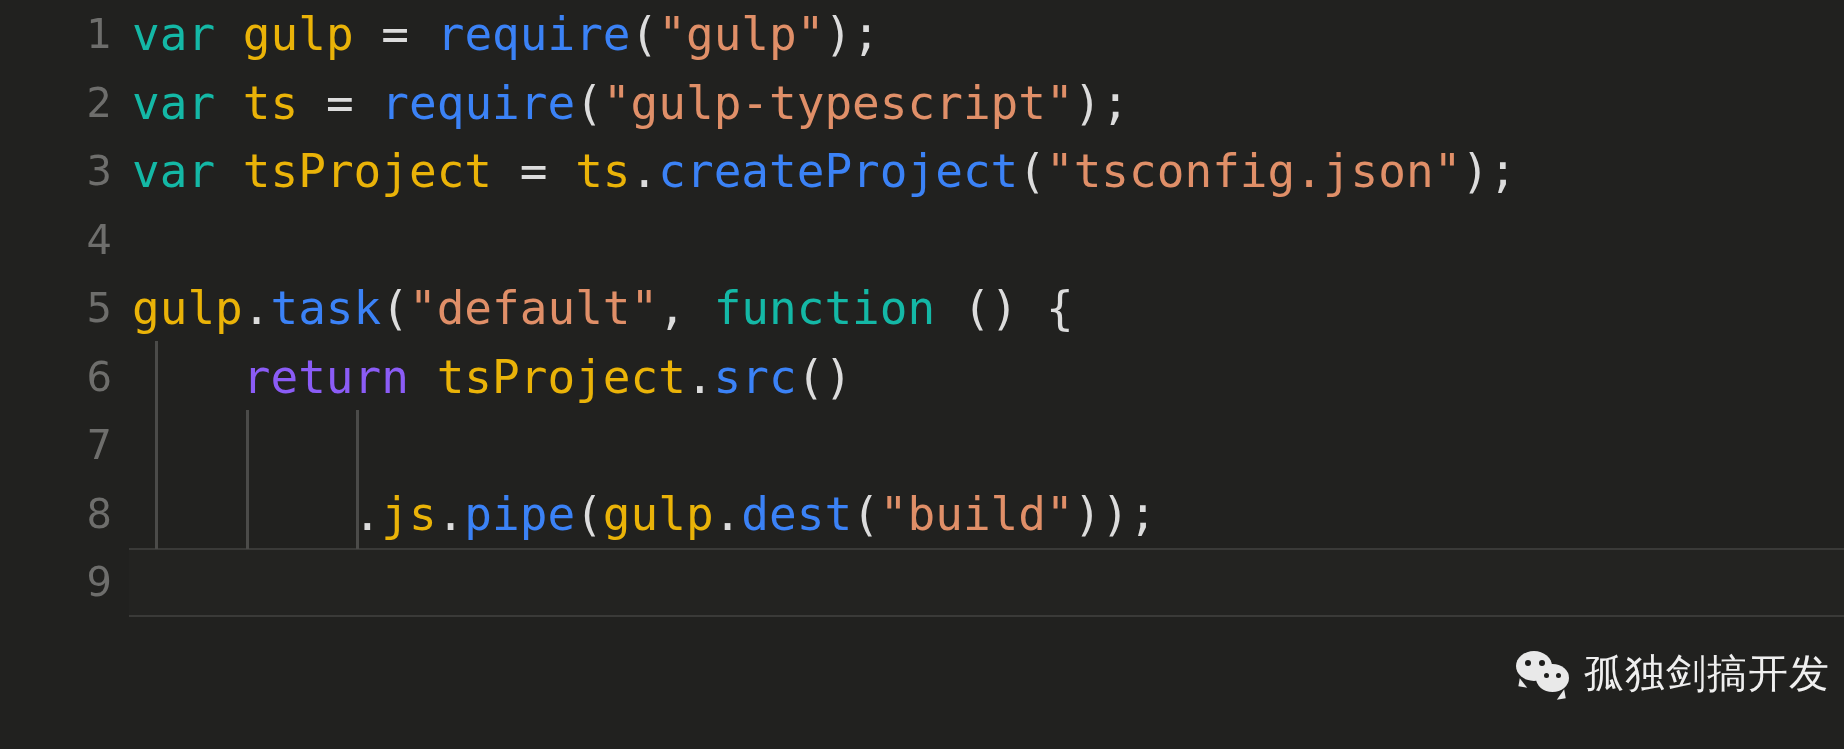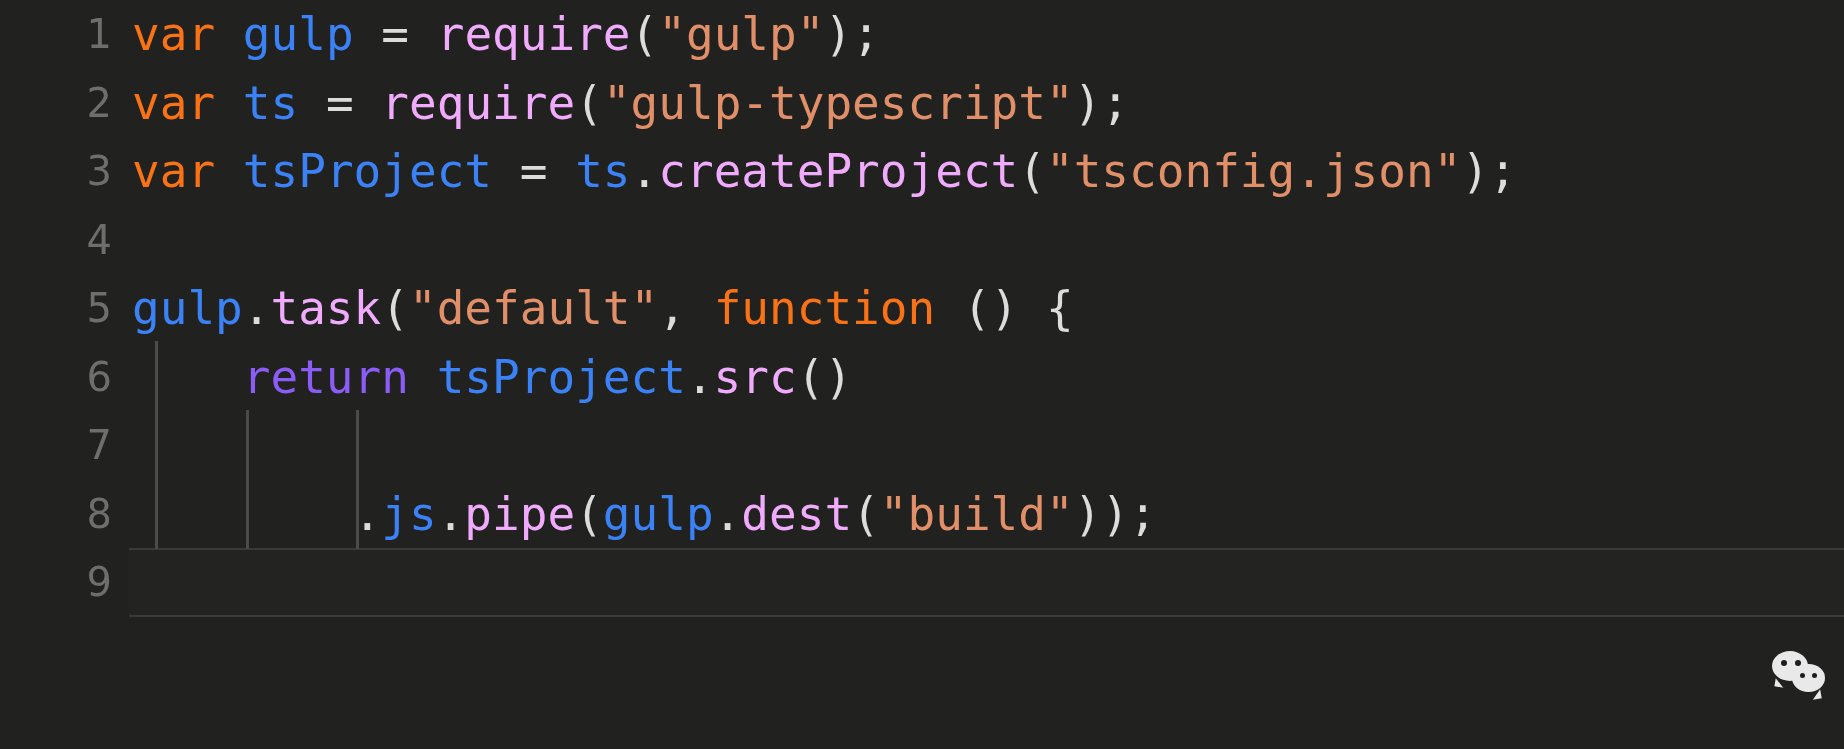--- a/index.html
+++ b/index.html
@@ -61,23 +61,23 @@
     right: -0px;
     top: 0;
     bottom: 0;
     border-top: 2px solid #3a3a38;
     border-bottom: 2px solid #3a3a38;
     background: #232321;
     pointer-events: none;
   }
 
   
-  .tk-keyword  { color: #f97316; }
-  .tk-var      { color: #3b82f6; }
-  .tk-func     { color: #f0abfc; }
+  .tk-keyword  { color: #14b8a6; }
+  .tk-var      { color: #eab308; }
+  .tk-func     { color: #3b82f6; }
   .tk-string   { color: #e08f68; }
   .tk-return   { color: #8b5cf6; }
   .tk-punct    { color: #dcdcdc; }
   .tk-plain    { color: #dcdcdc; }
 
   
   .indent-guides {
     position: absolute;
     inset: 0;
     pointer-events: none;
@@ -182,15 +182,16 @@
 
   <div class="watermark">
     <span class="wechat-icon">
       <span class="bubble-a"></span>
       <span class="bubble-b"></span>
       <span class="eye a1"></span>
       <span class="eye a2"></span>
       <span class="eye b1"></span>
       <span class="eye b2"></span>
     </span>
+    <span class="watermark-text">孤独剑搞开发</span>
   </div>
 
 </div>
 
 </body></html>

